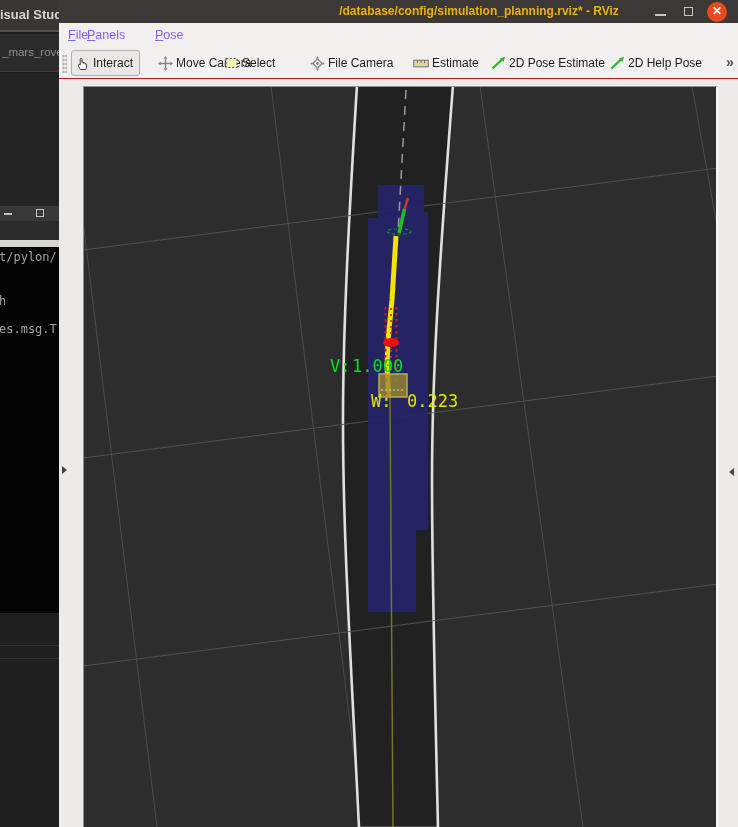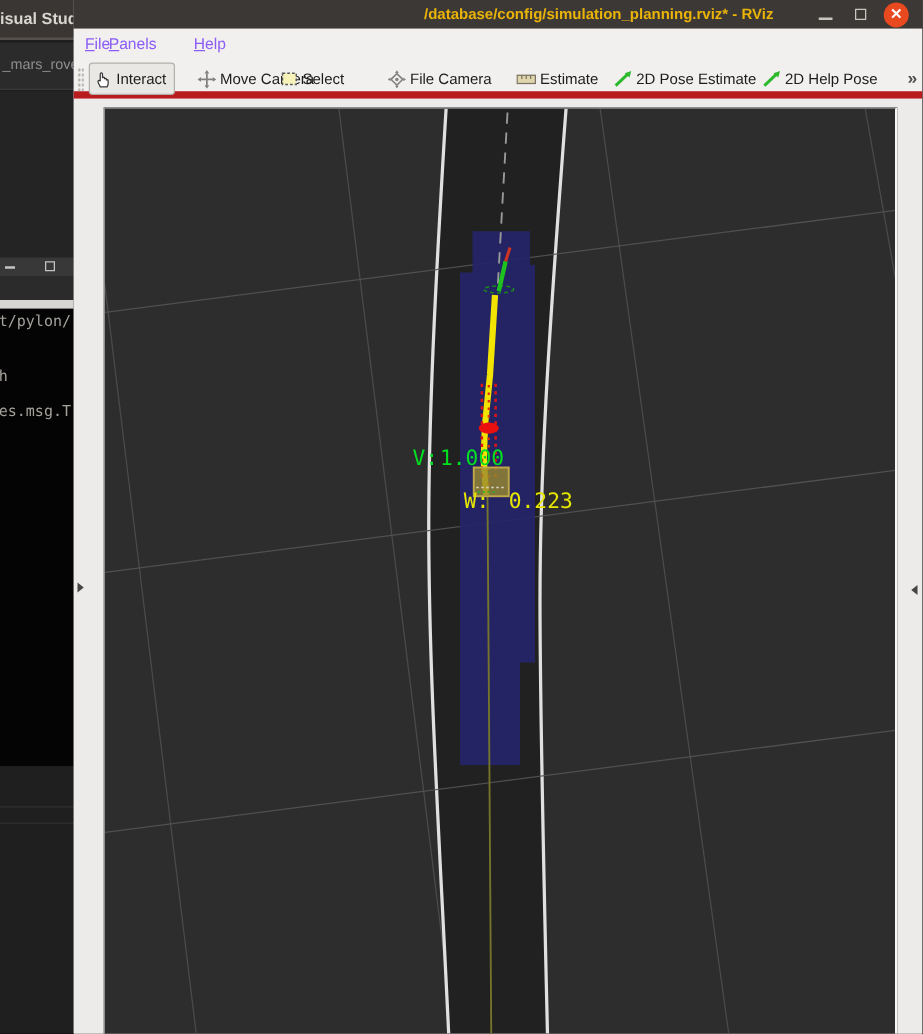--- a/index.html
+++ b/index.html
@@ -38,21 +38,21 @@
   .btn-close { position:absolute; left:648px; top:2px; width:20px; height:20px; border-radius:50%;
                background:#e8491f; color:#fff; font-size:12px; font-weight:bold; text-align:center;
                line-height:19px; }
 
   .menubar { position:absolute; left:0; top:23px; width:679px; height:24px; background:#f1f0ee; }
   .menu-item { position:absolute; top:0; height:24px; line-height:24px; font-size:12.5px; color:#8b5cf6;
                display:inline-block; }
   .menu-item::first-letter { text-decoration:underline; }
 
   .toolbar { position:absolute; left:0; top:47px; width:679px; height:32px; background:#f1f0ee;
-             border-bottom:6px solid #b91c1c; }
+             border-bottom:1px solid #b91c1c; }
   .grip { position:absolute; left:3px; top:7px; width:5px; height:19px;
           background-image:radial-gradient(#b3afab 1px, transparent 1.2px); background-size:3px 4px; }
   .tool { position:absolute; top:4px; height:24px; display:flex; align-items:center; gap:3px;
           font-size:12px; color:#1c1c1c; white-space:nowrap; }
   .tool.active { top:3px; height:26px; background:#eae8e5; border:1px solid #b3afab; border-radius:3px;
                  padding:0 6px 0 4px; }
   .tool svg { display:block; }
   .overflow-btn { position:absolute; left:663px; top:4px; width:16px; height:22px; font-size:14px;
                   font-weight:bold; color:#4f4f4f; text-align:center; line-height:22px; }
 
@@ -99,21 +99,21 @@
     <div class="titlebar">
       <div class="win-title">/database/config/simulation_planning.rviz* - RViz</div>
       <div class="btn-min"></div>
       <div class="btn-max"></div>
       <div class="btn-close">✕</div>
     </div>
 
     <div class="menubar">
       <div class="menu-item" style="left:9px">File</div>
       <div class="menu-item" style="left:28px">Panels</div>
-      <div class="menu-item" style="left:96px">Help</div>
+      <div class="menu-item" style="left:96px">Pose</div>
     </div>
 
     <div class="toolbar">
       <div class="grip"></div>
 
       <div class="tool active" style="left:12px">
         <span>
           <svg width="14" height="15" viewBox="0 0 14 15">
             <path d="M4.2,13.5 C3.6,11.8 2.4,10.6 2.4,9.2 c0-1.1 1.3-1.2 1.8-0.2 L4.2,3.4
                      c0-1.5 1.8-1.5 1.8,0 l0,3.1 c0-1 1.6-1 1.6,0 l0,0.9 c0-0.9 1.5-0.9 1.5,0 l0,0.9

